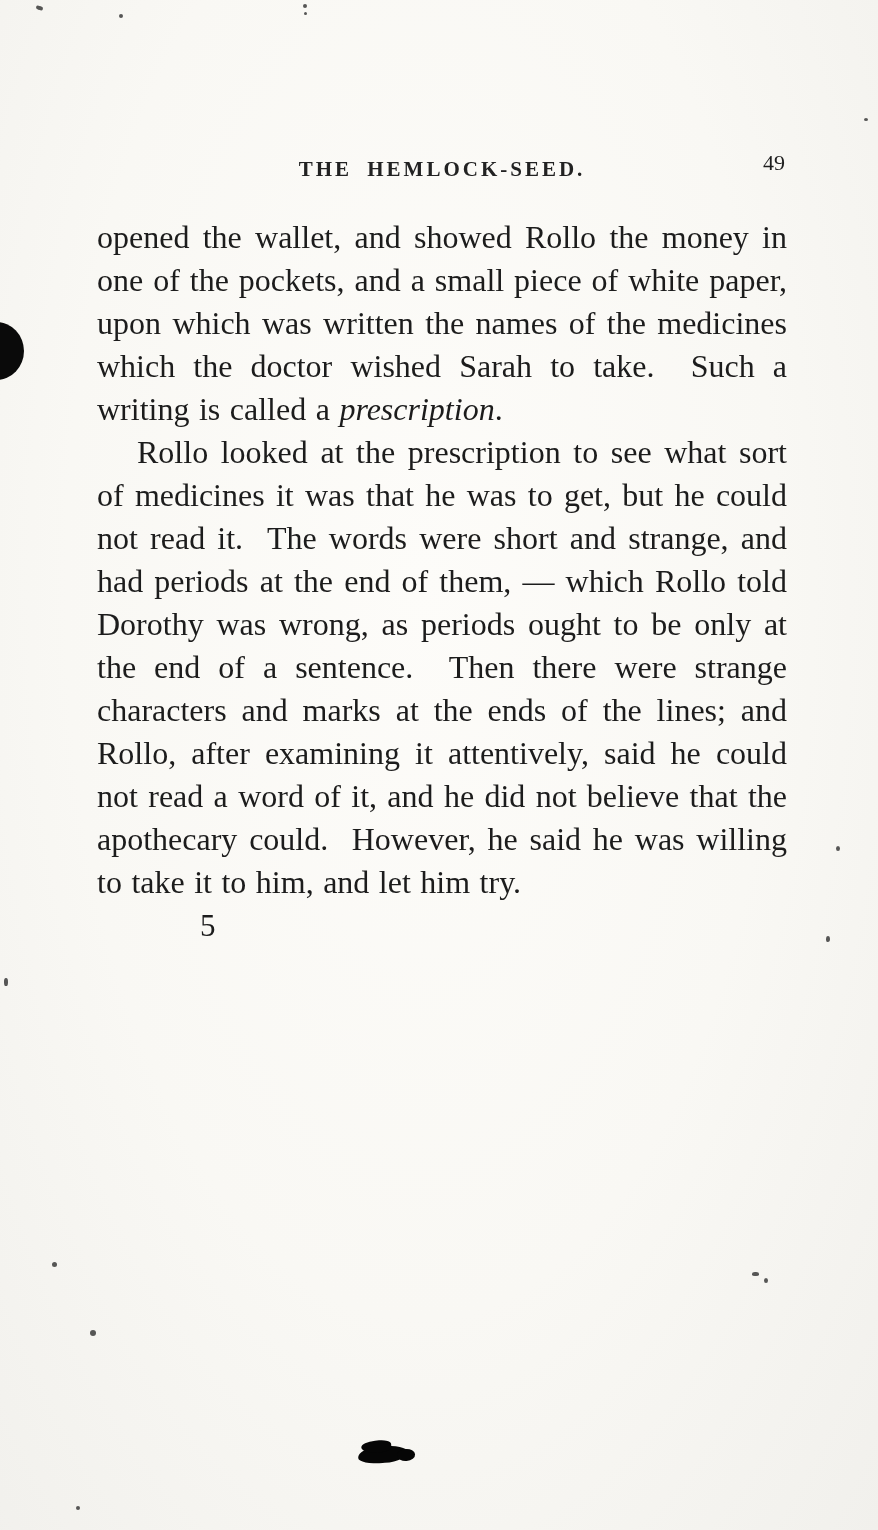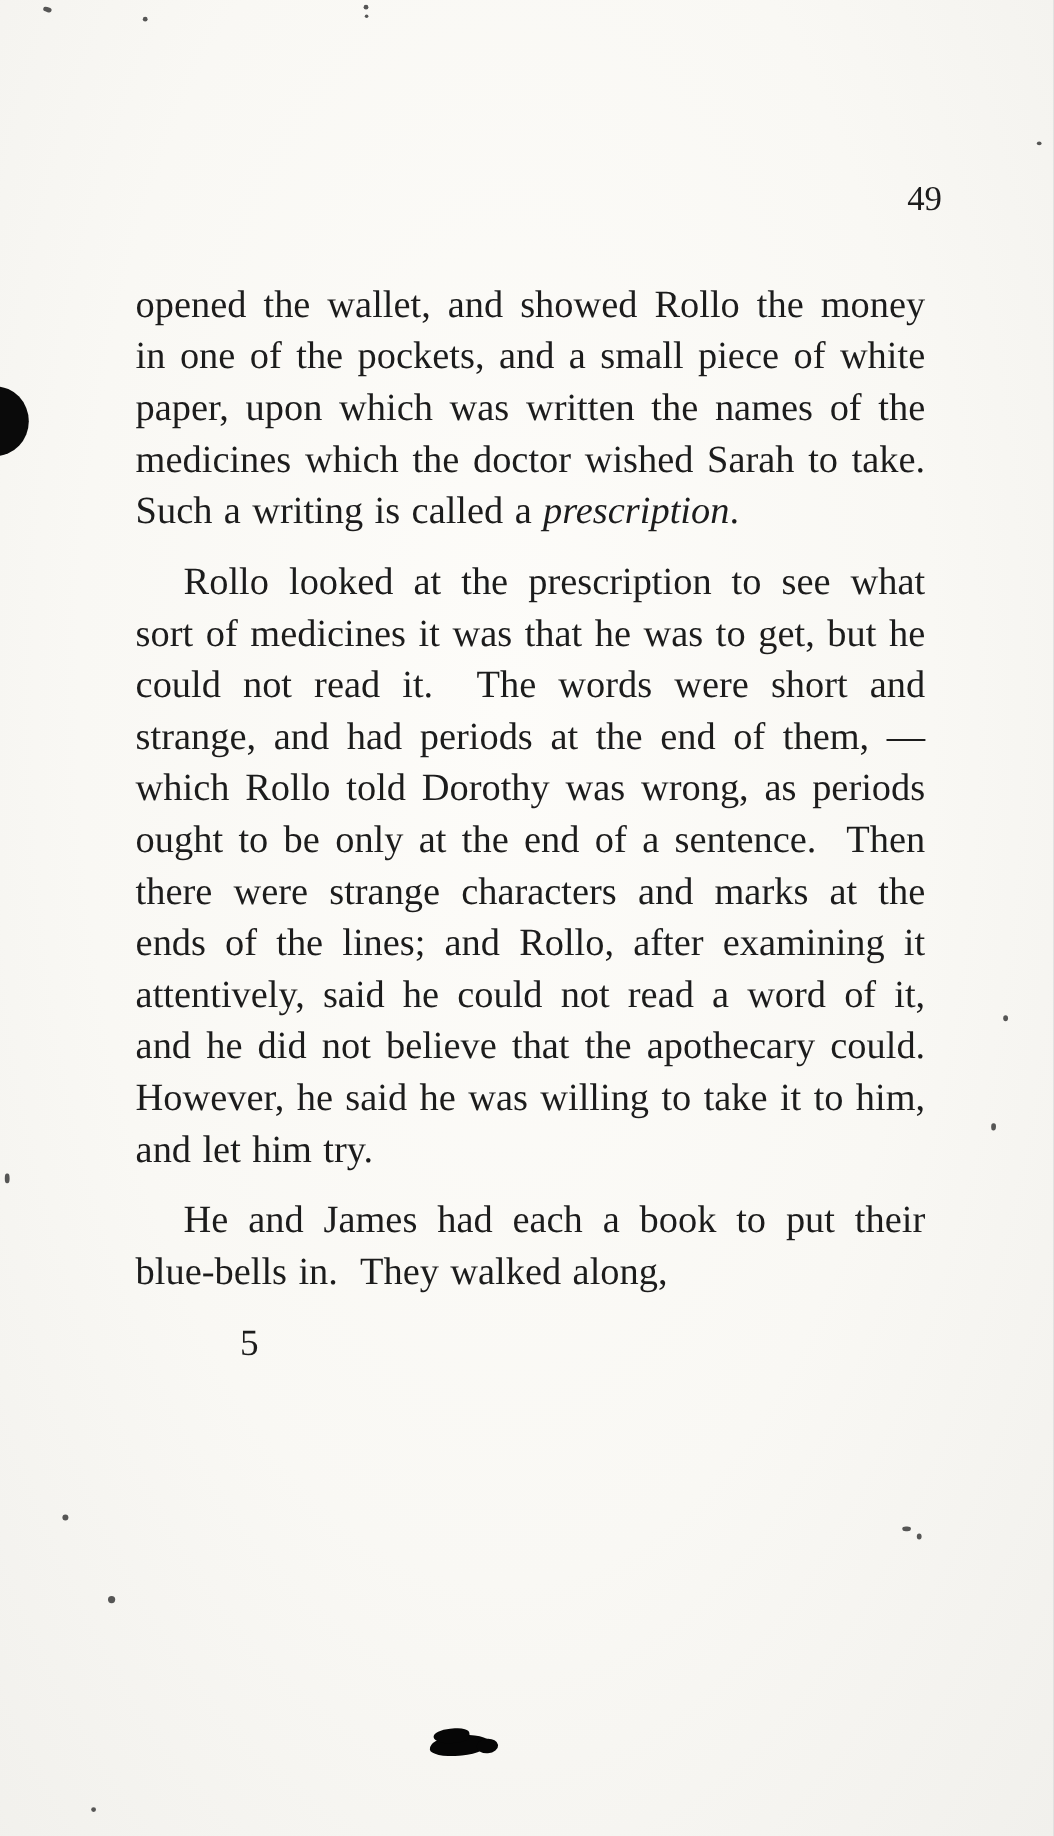--- a/index.html
+++ b/index.html
@@ -30,36 +30,36 @@
     font-weight: bold;
     letter-spacing: 3px;
     word-spacing: 7px;
     white-space: nowrap;
     color: #222;
   }
   .page-number {
     position: absolute;
     right: 2px;
     top: -2px;
-    font-size: 29px;
+    font-size: 22px;
     color: #1d1d1d;
   }
   .textblock {
     position: absolute;
     top: 216px;
     left: 97px;
     width: 690px;
     font-size: 32px;
     line-height: 43px;
     text-align: justify;
     word-spacing: 1.5px;
     color: #1c1c1c;
   }
   .para {
-    margin: 16px;
+    margin: 0;
     text-indent: 40px;
     white-space: pre-wrap;
   }
   .para.first { text-indent: 0; }
   .italic { font-style: italic; }
   .signature {
     padding-left: 103px;
     font-size: 31px;
     line-height: 43px;
   }
@@ -110,27 +110,27 @@
     border-radius: 50%;
     opacity: 0.85;
   }
 </style>
 </head>
 <body>
 
 <div class="page">
 
   <div class="header">
+    <span class="running-title">THE HEMLOCK-SEED.</span>
     <span class="page-number">49</span>
   </div>
 
   <div class="textblock">
     <p class="para first"><span>opened the wallet, and showed Rollo the money in one of the pockets, and a small piece of white paper, upon which was written the names of the medicines which the doctor wished Sarah to take.  Such a writing is called a </span><span class="italic">prescription</span><span>.</span></p>
     <p class="para">Rollo looked at the prescription to see what sort of medicines it was that he was to get, but he could not read it.  The words were short and strange, and had periods at the end of them, — which Rollo told Dorothy was wrong, as periods ought to be only at the end of a sentence.  Then there were strange characters and marks at the ends of the lines; and Rollo, after examining it attentively, said he could not read a word of it, and he did not believe that the apothecary could.  However, he said he was willing to take it to him, and let him try.</p>
-    <p class="para">He and James had each a book to put their blue-bells in.  They walked along,</p>
     <div class="signature">5</div>
   </div>
 
   <div class="edge-blot"></div>
   <div class="ink-blot"></div>
 
   <div class="speck" style="left:36px;top:6px;width:7px;height:4px;border-radius:40%;transform:rotate(18deg);"></div>
   <div class="speck" style="left:119px;top:14px;width:4px;height:4px;"></div>
   <div class="speck" style="left:303px;top:4px;width:4px;height:4px;"></div>
   <div class="speck" style="left:304px;top:12px;width:3px;height:3px;"></div>

